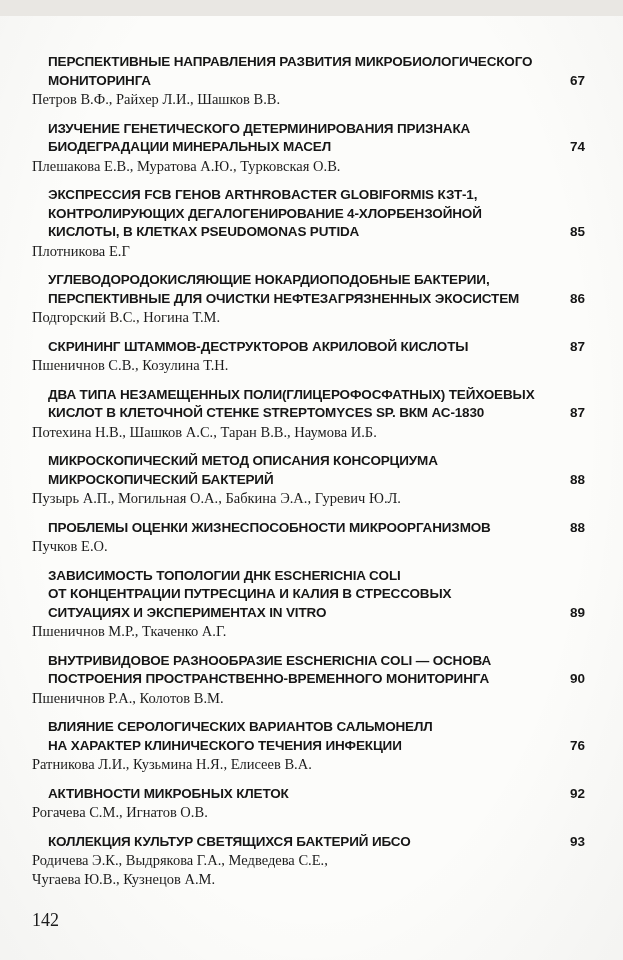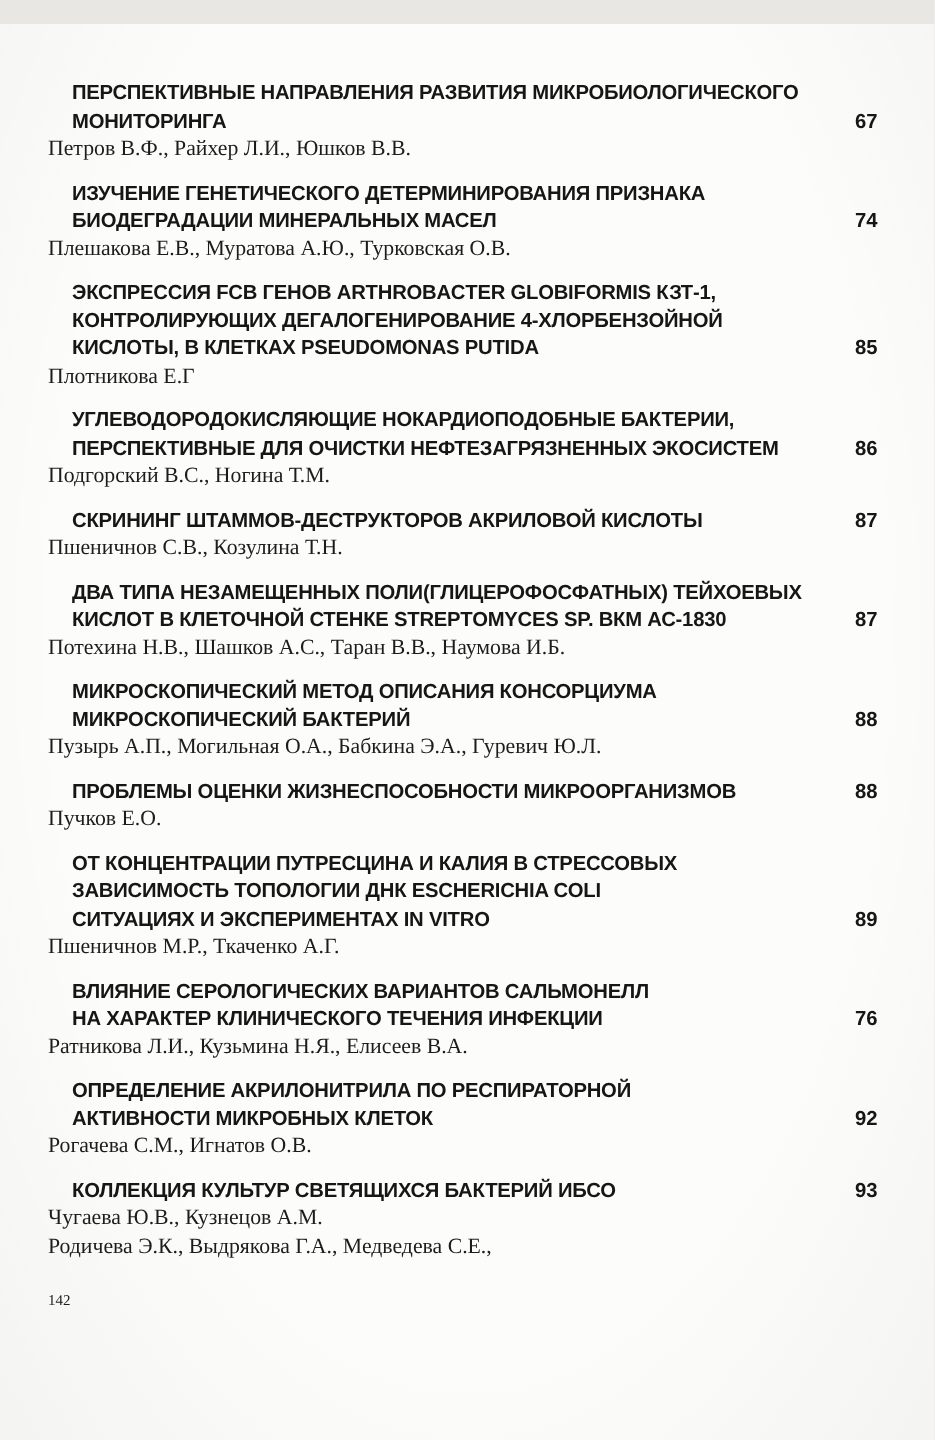--- a/index.html
+++ b/index.html
@@ -52,41 +52,41 @@
   }
   .author-line {
     font-family: "Liberation Serif", "DejaVu Serif", serif;
     font-size: 14.5px;
     color: #1c1c1c;
     white-space: pre;
   }
   .folio {
     margin-top: 22px;
     font-family: "Liberation Serif", "DejaVu Serif", serif;
-    font-size: 10px;
+    font-size: 18px;
     color: #1c1c1c;
   }
 </style>
 </head>
 <body>
 
 <div class="page">
   <div class="entries">
       <div class="entry">
     <div class="title-block">
           <div class="title-row">
             <span class="title-text">ПЕРСПЕКТИВНЫЕ НАПРАВЛЕНИЯ РАЗВИТИЯ МИКРОБИОЛОГИЧЕСКОГО</span>
           </div>
           <div class="title-row">
             <span class="title-text">МОНИТОРИНГА</span>
             <span class="page-num">67</span>
           </div>
         </div>
     <div class="authors-block">
-          <div class="author-line">Петров В.Ф., Райхер Л.И., Юшков В.В.</div>
+          <div class="author-line">Петров В.Ф., Райхер Л.И., Шашков В.В.</div>
         </div>
   </div>
       <div class="entry">
     <div class="title-block">
           <div class="title-row">
             <span class="title-text">ИЗУЧЕНИЕ ГЕНЕТИЧЕСКОГО ДЕТЕРМИНИРОВАНИЯ ПРИЗНАКА</span>
           </div>
           <div class="title-row">
             <span class="title-text">БИОДЕГРАДАЦИИ МИНЕРАЛЬНЫХ МАСЕЛ</span>
             <span class="page-num">74</span>
@@ -173,69 +173,80 @@
             <span class="page-num">88</span>
           </div>
         </div>
     <div class="authors-block">
           <div class="author-line">Пучков Е.О.</div>
         </div>
   </div>
       <div class="entry">
     <div class="title-block">
           <div class="title-row">
+            <span class="title-text">ЗАВИСИМОСТЬ ТОПОЛОГИИ ДНК ESCHERICHIA COLI</span>
+          </div>
+          <div class="title-row">
             <span class="title-text">ОТ КОНЦЕНТРАЦИИ ПУТРЕСЦИНА И КАЛИЯ В СТРЕССОВЫХ</span>
-          </div>
-          <div class="title-row">
-            <span class="title-text">ЗАВИСИМОСТЬ ТОПОЛОГИИ ДНК ESCHERICHIA COLI</span>
           </div>
           <div class="title-row">
             <span class="title-text">СИТУАЦИЯХ И ЭКСПЕРИМЕНТАХ IN VITRO</span>
             <span class="page-num">89</span>
           </div>
         </div>
     <div class="authors-block">
           <div class="author-line">Пшеничнов М.Р., Ткаченко А.Г.</div>
         </div>
   </div>
       <div class="entry">
     <div class="title-block">
           <div class="title-row">
+            <span class="title-text">ВНУТРИВИДОВОЕ РАЗНООБРАЗИЕ ESCHERICHIA COLI — ОСНОВА</span>
+          </div>
+          <div class="title-row">
+            <span class="title-text">ПОСТРОЕНИЯ ПРОСТРАНСТВЕННО-ВРЕМЕННОГО МОНИТОРИНГА</span>
+            <span class="page-num">90</span>
+          </div>
+        </div>
+    <div class="authors-block">
+          <div class="author-line">Пшеничнов Р.А., Колотов В.М.</div>
+        </div>
+  </div>
+      <div class="entry">
+    <div class="title-block">
+          <div class="title-row">
             <span class="title-text">ВЛИЯНИЕ СЕРОЛОГИЧЕСКИХ ВАРИАНТОВ САЛЬМОНЕЛЛ</span>
           </div>
           <div class="title-row">
             <span class="title-text">НА ХАРАКТЕР КЛИНИЧЕСКОГО ТЕЧЕНИЯ ИНФЕКЦИИ</span>
             <span class="page-num">76</span>
           </div>
         </div>
     <div class="authors-block">
           <div class="author-line">Ратникова Л.И., Кузьмина Н.Я., Елисеев В.А.</div>
         </div>
   </div>
       <div class="entry">
     <div class="title-block">
           <div class="title-row">
-            <span class="title-text">ОПРЕДЕЛЕНИЕ АКРИЛОНИТРИЛА ПО РЕСПИРАТОРНОЙ</span>
-          </div>
-          <div class="title-row">
             <span class="title-text">АКТИВНОСТИ МИКРОБНЫХ КЛЕТОК</span>
             <span class="page-num">92</span>
           </div>
         </div>
     <div class="authors-block">
           <div class="author-line">Рогачева С.М., Игнатов О.В.</div>
         </div>
   </div>
       <div class="entry">
     <div class="title-block">
           <div class="title-row">
             <span class="title-text">КОЛЛЕКЦИЯ КУЛЬТУР СВЕТЯЩИХСЯ БАКТЕРИЙ ИБСО</span>
             <span class="page-num">93</span>
           </div>
         </div>
     <div class="authors-block">
+          <div class="author-line">Родичева Э.К., Выдрякова Г.А., Медведева С.Е.,</div>
           <div class="author-line">Чугаева Ю.В., Кузнецов А.М.</div>
-          <div class="author-line">Родичева Э.К., Выдрякова Г.А., Медведева С.Е.,</div>
         </div>
   </div>
     </div>
   <div class="folio">142</div>
 </div>
 
 </body></html>

